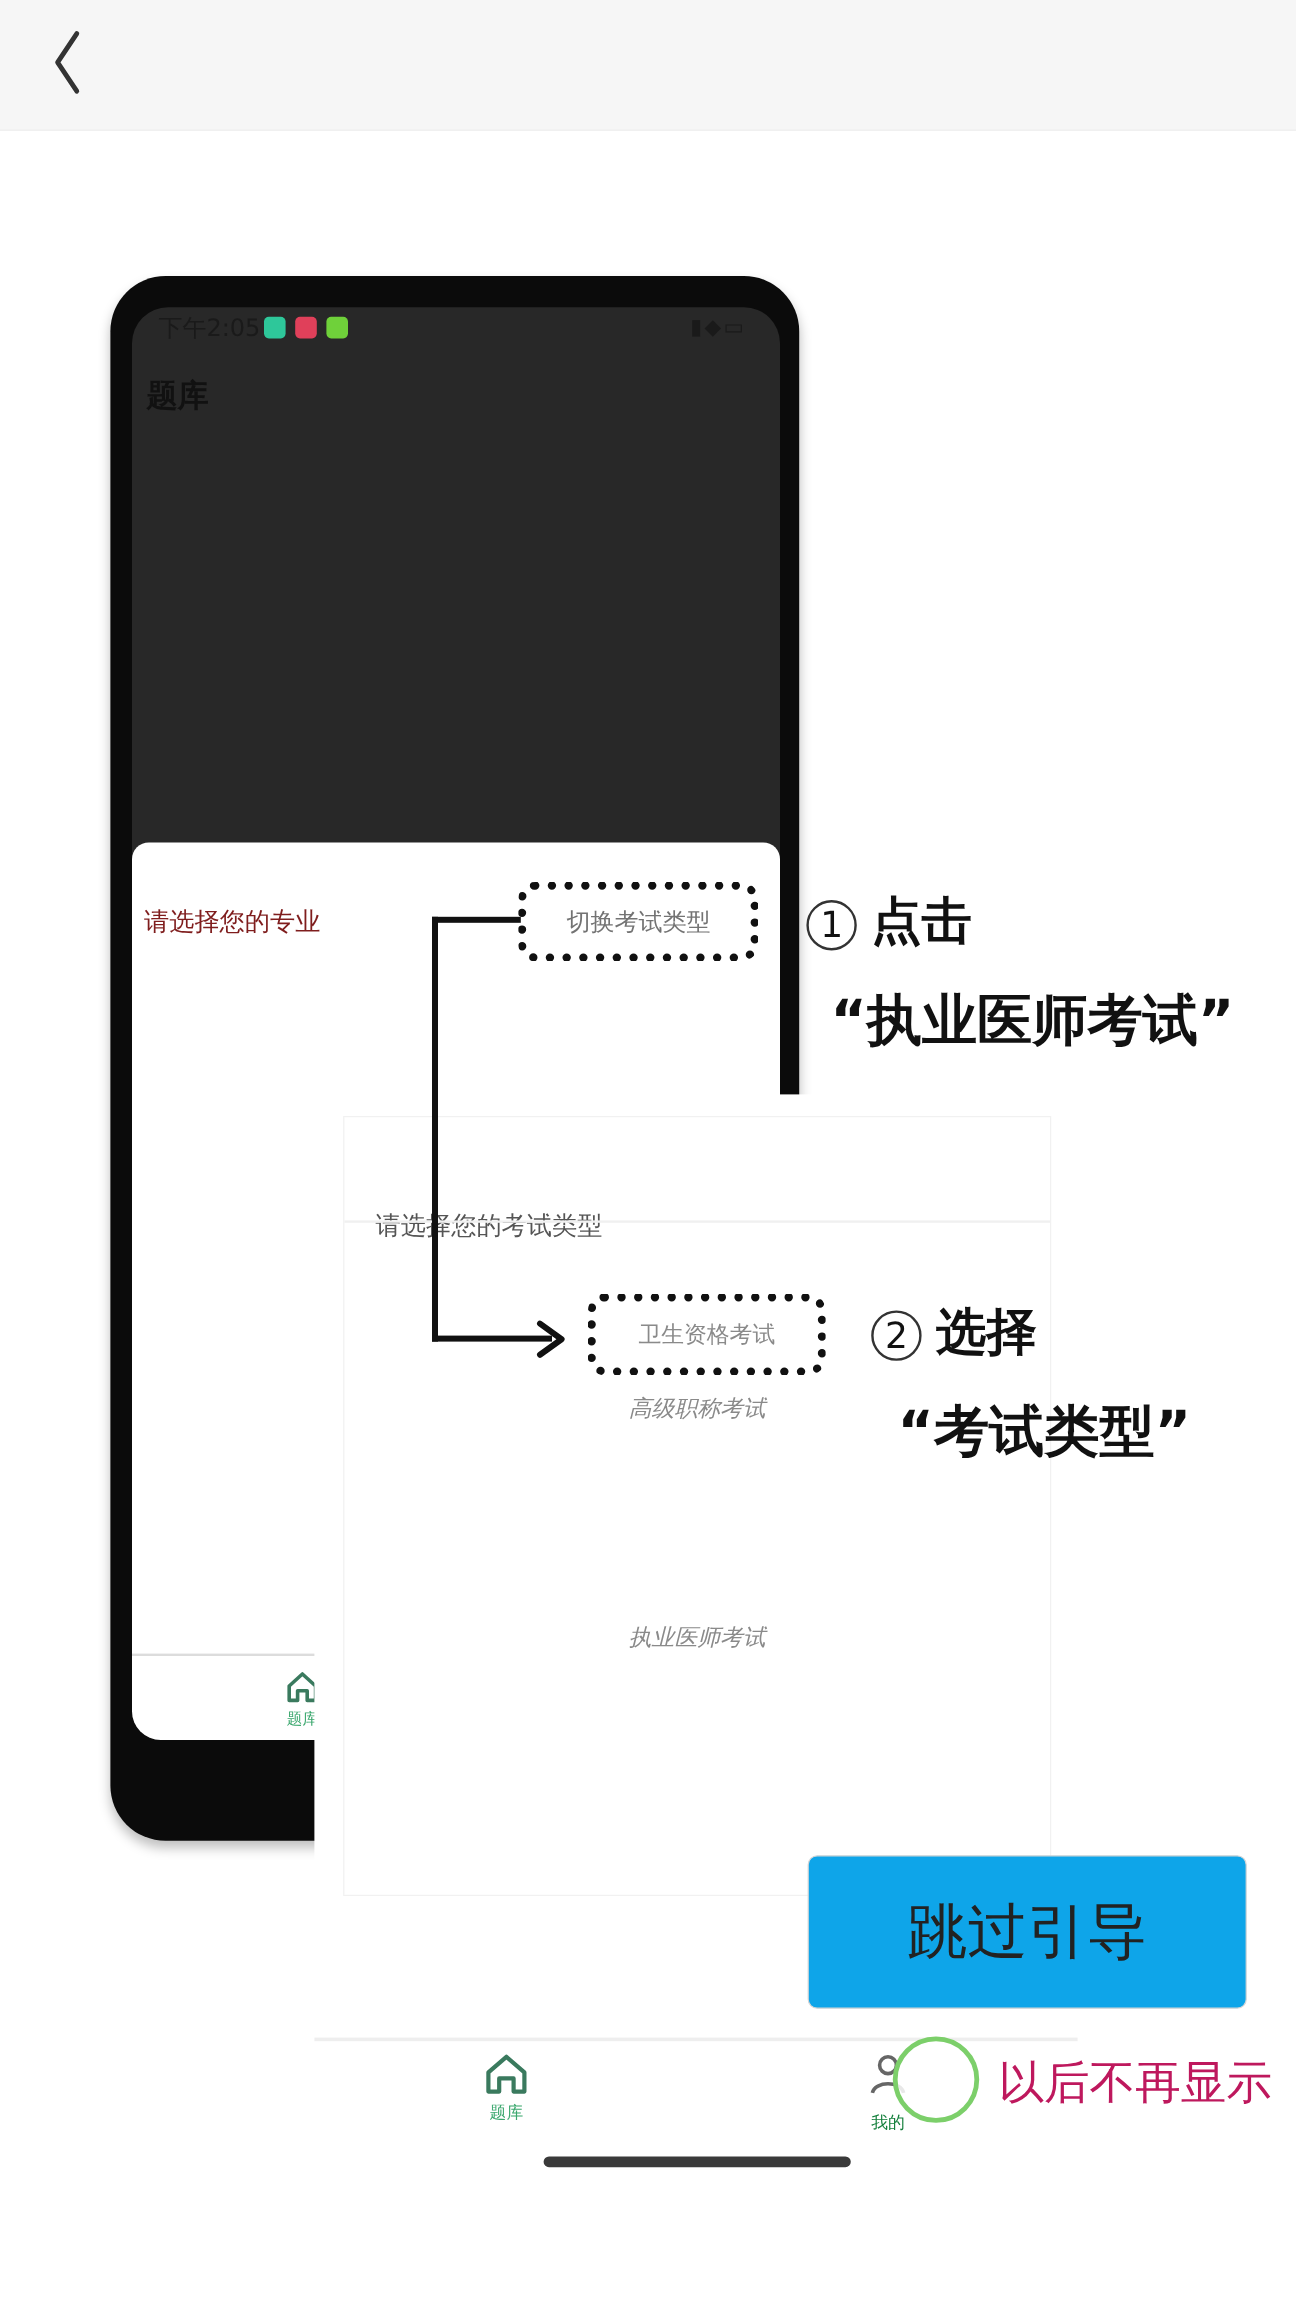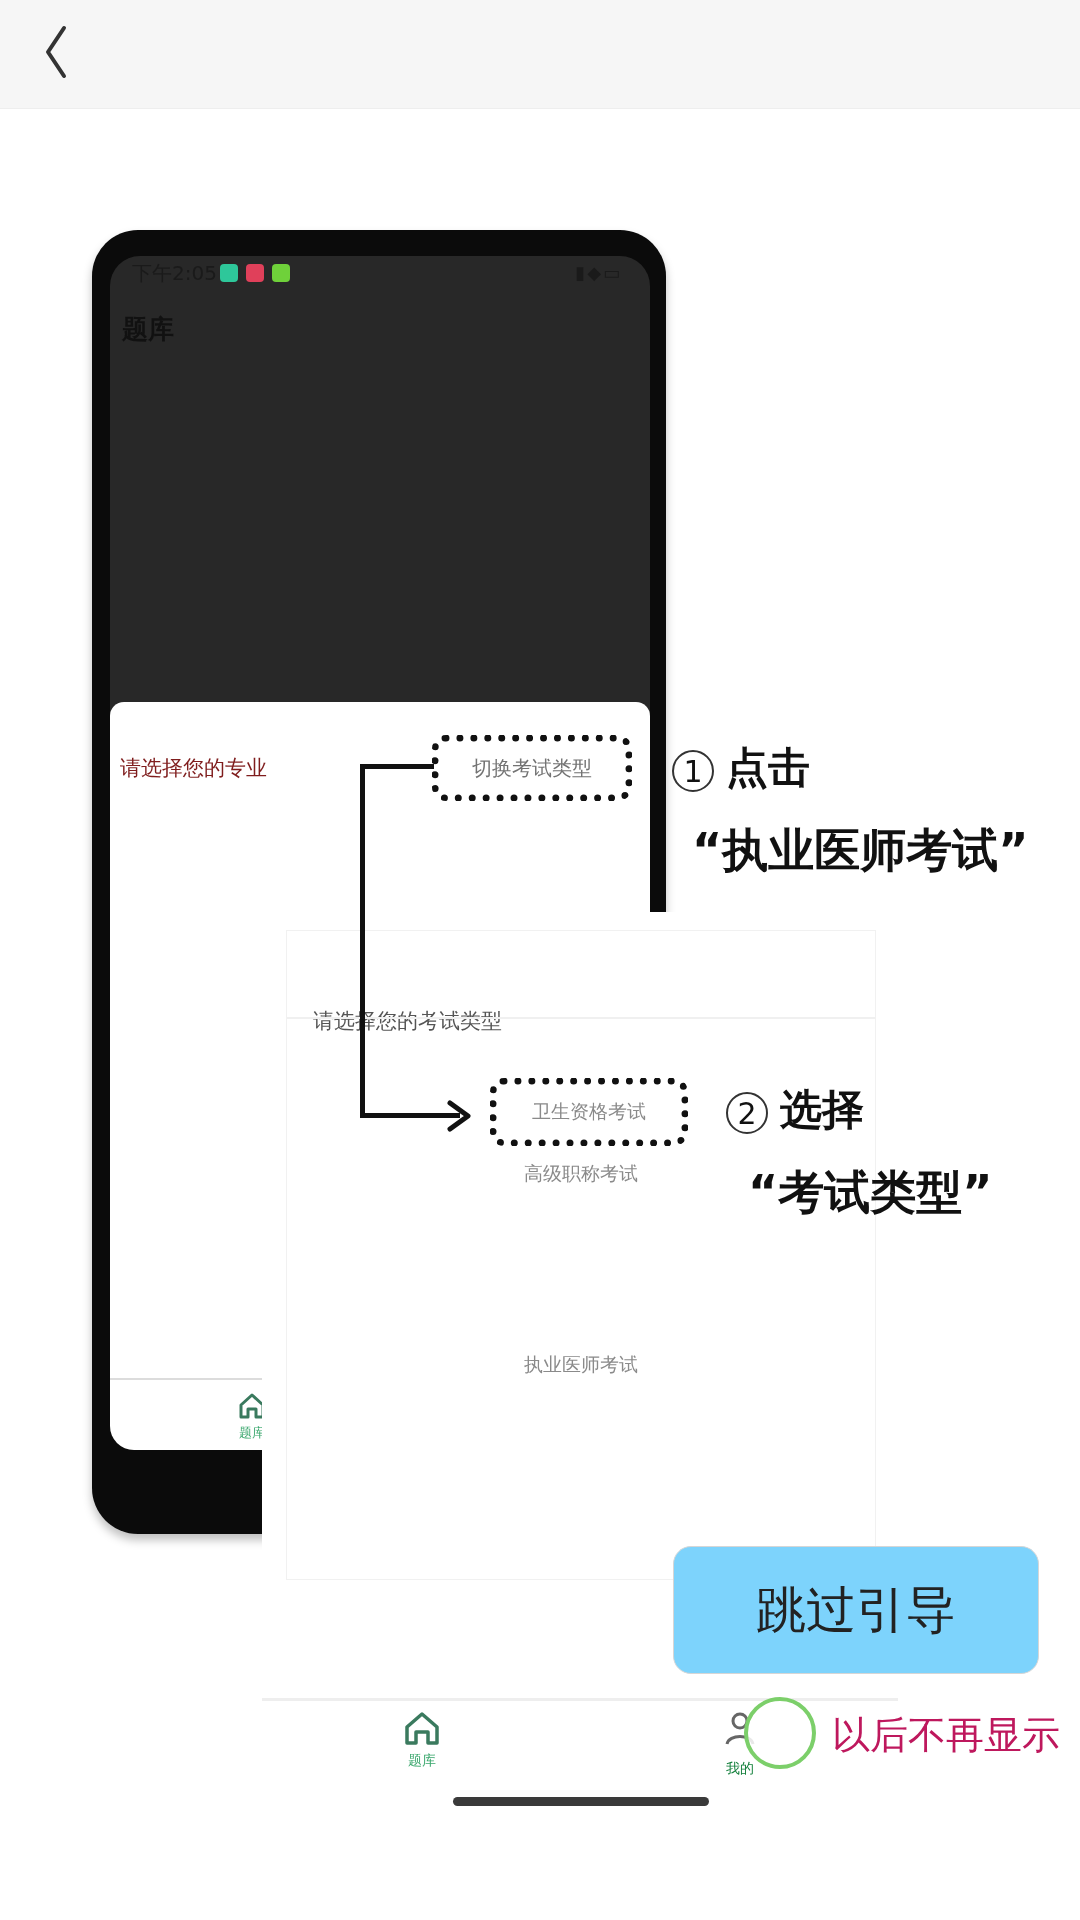--- a/index.html
+++ b/index.html
@@ -68,27 +68,27 @@
 
   
   .card-bg { left:262px; top:912px; width:636px; height:790px; background:#ffffff; }
   .card {
     left:286px; top:930px; width:588px; height:648px; background:#ffffff;
     border:1px solid #f1f1f1;
   }
   .card-header { left:26px; top:36px; font-size:21px; color:#555;margin-top:40px; }
   .card-divider { left:0; top:86px; width:588px; height:2px; background:#f0f0f0; }
   .card-item {
-    left:0; width:588px; text-align:center; font-size:19px; color:#8a8a8a; cursor:pointer;
+    left:0; width:588px; text-align:center; font-size:19px; color:#8a8a8a; cursor:pointer;font-style:italic;
   }
 
   
   .skip-btn {
-    left:673px; top:1546px; width:366px; height:128px; background:#7dd3fc;
-    border-radius:18px; border:1px solid #d6d6d6; box-sizing:border-box;
+    left:673px; top:1546px; width:366px; height:128px; background:#0ea5e9;
+    border-radius:8px; border:1px solid #d6d6d6; box-sizing:border-box;
     display:flex; align-items:center; justify-content:center;
     font-size:50px; color:#222; cursor:pointer;
   }
 
   
   .bottom-line { left:262px; top:1698px; width:636px; height:3px; background:#eeeeee; }
   .tab-home { left:395px; top:1710px; width:54px; text-align:center; cursor:pointer; }
   .tab-home .lbl { display:block; font-size:14px; color:#3aa76d; margin-top:2px; }
   .tab-mine { left:716px; top:1710px; width:48px; text-align:center; cursor:pointer; }
   .tab-mine .lbl { display:block; font-size:14px; color:#15803d; margin-top:10px; }

